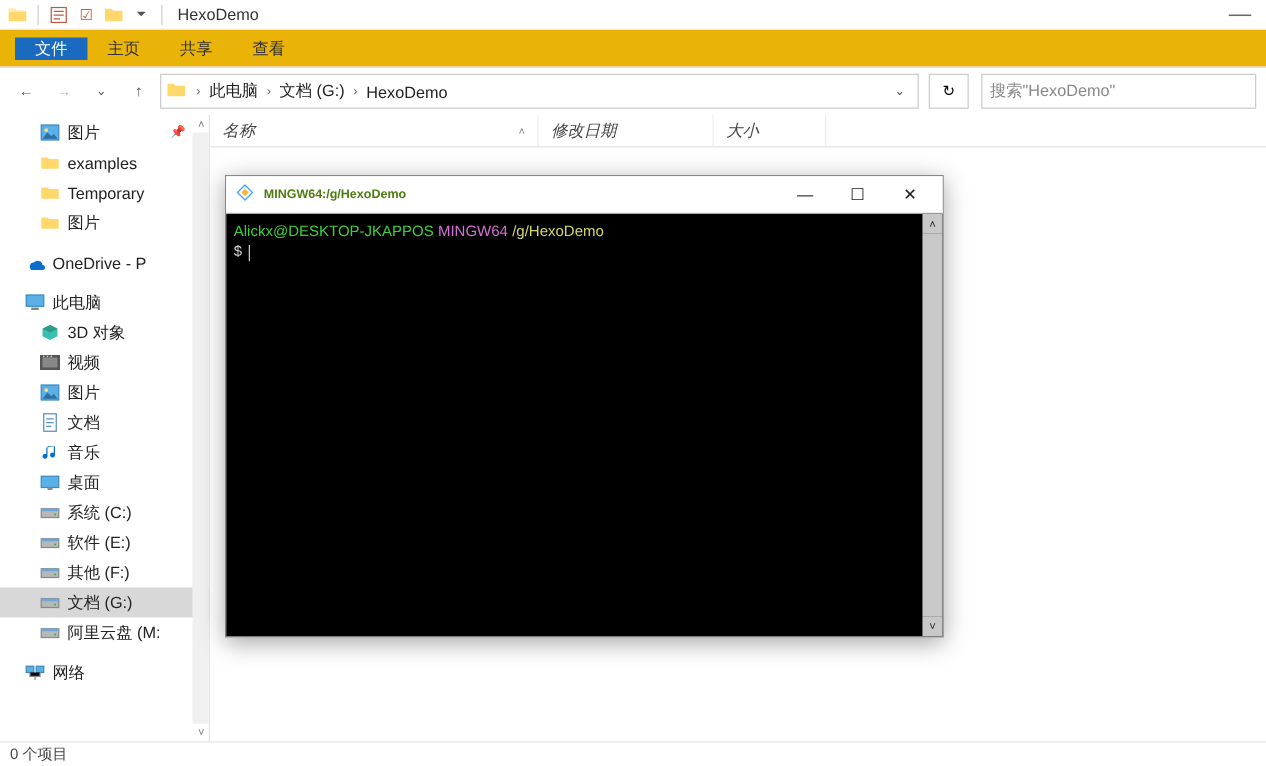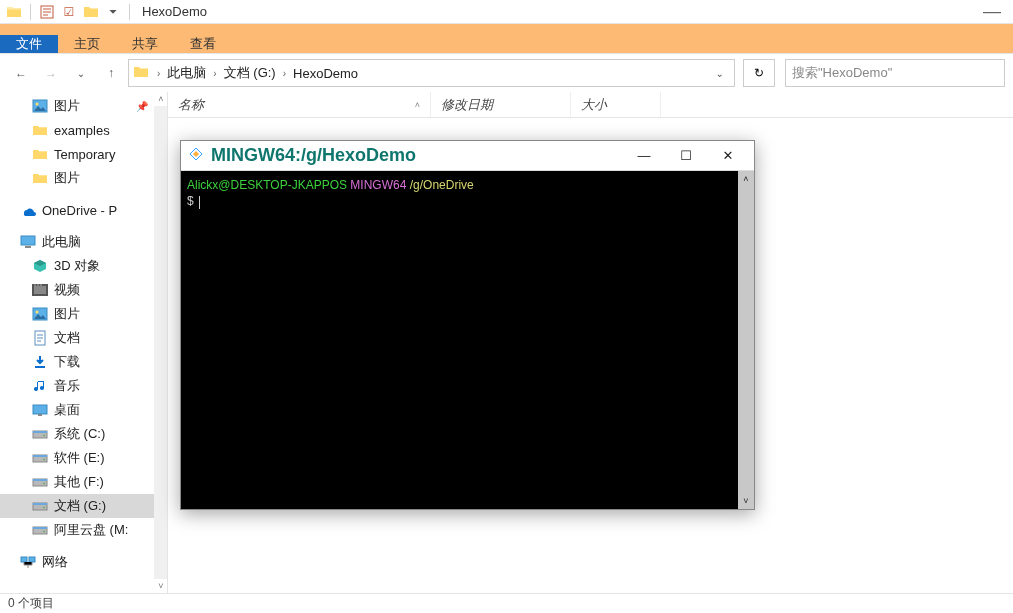--- a/index.html
+++ b/index.html
@@ -7,21 +7,21 @@
 
 
 .titlebar { height: 24px; background: #fff; display: flex; align-items: center; padding: 0 4px; border-bottom: 1px solid #e5e5e5; }
 .titlebar .qat { display: flex; align-items: center; gap: 2px; }
 .titlebar .qat-icon { width: 20px; height: 20px; display: inline-flex; align-items: center; justify-content: center; }
 .titlebar .sep { width: 1px; height: 16px; background: #d0d0d0; margin: 0 4px; }
 .titlebar .title-text { margin-left: 6px; color: #333; font-size: 13px; }
 .titlebar-right { margin-left: auto; color: #666; font-size: 18px; padding-right: 8px; }
 
 
-.ribbon { height: 30px; background: #fdba74; display: flex; align-items: flex-end; border-bottom: 1px solid #e5e5e5; }
+.ribbon { height: 30px; background: #eab308; display: flex; align-items: center; border-bottom: 1px solid #e5e5e5; padding-left: 12px; }
 .ribbon .file-tab { background: #1a6ac0; color: #fff; padding: 0 16px; display: flex; align-items: center; font-size: 13px; }
 .ribbon .tab { padding: 0 16px; display: flex; align-items: center; font-size: 13px; color: #333; }
 
 
 .navbar { height: 38px; display: flex; align-items: center; padding: 6px 8px; gap: 4px; }
 .nav-btn { width: 26px; height: 26px; display: inline-flex; align-items: center; justify-content: center; color: #555; border-radius: 3px; }
 .nav-btn.disabled { color: #bbb; }
 .crumb-box { flex: 1; height: 28px; border: 1px solid #ccc; display: flex; align-items: center; padding: 0 4px; background: #fff; }
 .crumb-box .folder-glyph { margin-right: 6px; }
 .crumb-seg { padding: 0 5px; color: #222; font-size: 13px; }
@@ -51,21 +51,21 @@
 .colhdr .col.type { width: 122px; }
 .colhdr .col.size { width: 90px; }
 
 
 .status { position: absolute; bottom: 0; left: 0; right: 0; height: 20px; background: #fff; border-top: 1px solid #e5e5e5; display: flex; align-items: center; padding: 0 8px; font-size: 12px; color: #444; }
 
 
 .term { position: absolute; left: 180px; top: 140px; width: 575px; height: 370px; background: #fff; border: 1px solid #888; box-shadow: 0 4px 18px rgba(0,0,0,.35); display: flex; flex-direction: column; }
 .term-title { height: 30px; background: #fff; display: flex; align-items: center; padding: 0 8px; border-bottom: 1px solid #ddd; }
 .term-title .term-logo { margin-right: 8px; }
-.term-title .term-text { font-size: 18px; font-weight: bold; color: #0f766e; }
+.term-title .term-text { font-size: 10px; font-weight: bold; color: #4d7c0f; }
 .term-title .term-ctrl { margin-left: auto; display: flex; gap: 14px; color: #222; font-size: 13px; padding-right: 4px; }
 .term-title .term-ctrl span { width: 28px; text-align: center; }
 .term-body { flex: 1; background: #000; color: #ccc; font-family: "Consolas", monospace; font-size: 12px; padding: 6px 6px; position: relative; line-height: 1.35; }
 .term-body .green { color: #3cd13c; }
 .term-body .purple { color: #d670d6; }
 .term-body .yellow { color: #d6d670; }
 .term-body .cursor { display: inline-block; width: 1px; height: 13px; background: #ccc; vertical-align: middle; margin-left: 2px; }
 .term-scroll { position: absolute; right: 0; top: 0; bottom: 0; width: 16px; background: #2b2b2b; display: flex; flex-direction: column; }
 .term-scroll .tbtn { height: 16px; background: #c8c8c8; display: flex; align-items: center; justify-content: center; font-size: 9px; color: #222; }
 .term-scroll .tthumb { flex: 1; background: #c8c8c8; margin: 0; }
@@ -236,29 +236,20 @@
           <svg width="14" height="16" viewBox="0 0 14 16">
             <rect x="2" y="1" width="10" height="14" fill="#fff" stroke="#5a8fc0"></rect>
             <path stroke="#5a8fc0" d="M4 5h6M4 8h6M4 11h4"></path>
           </svg>
         </span>
         <span>文档</span>
       </div>
       <div class="tree-item deep">
         <span class="icon">
           <svg width="14" height="14" viewBox="0 0 14 14">
-            <path fill="#0a6ecf" d="M7 1v7M4 5l3 3 3-3" stroke="#0a6ecf" stroke-width="2"></path>
-            <rect x="2" y="11" width="10" height="2" fill="#0a6ecf"></rect>
-          </svg>
-        </span>
-        <span>下载</span>
-      </div>
-      <div class="tree-item deep">
-        <span class="icon">
-          <svg width="14" height="14" viewBox="0 0 14 14">
             <path fill="#0a6ecf" d="M5 2v8a2 2 0 11-1-1.7V3l7-1v7a2 2 0 11-1-1.7V2z"></path>
           </svg>
         </span>
         <span>音乐</span>
       </div>
       <div class="tree-item deep">
         <span class="icon">
           <svg width="16" height="13" viewBox="0 0 16 13">
             <rect x="1" y="1" width="14" height="9" fill="#5bb0e8" stroke="#3a8bc0"></rect>
             <rect x="6" y="10" width="4" height="2" fill="#888"></rect>
@@ -358,21 +349,21 @@
       <span>☐</span>
       <span>✕</span>
     </div>
   </div>
   <div class="term-body">
     <div>
       <span class="green">Alickx@DESKTOP-JKAPPOS</span>
       <span> </span>
       <span class="purple">MINGW64</span>
       <span> </span>
-      <span class="yellow">/g/OneDrive</span>
+      <span class="yellow">/g/HexoDemo</span>
     </div>
     <div>
       <span>$</span>
       <span class="cursor"></span>
     </div>
     <div class="term-scroll">
       <div class="tbtn">˄</div>
       <div class="tthumb"></div>
       <div class="tbtn">˅</div>
     </div>

